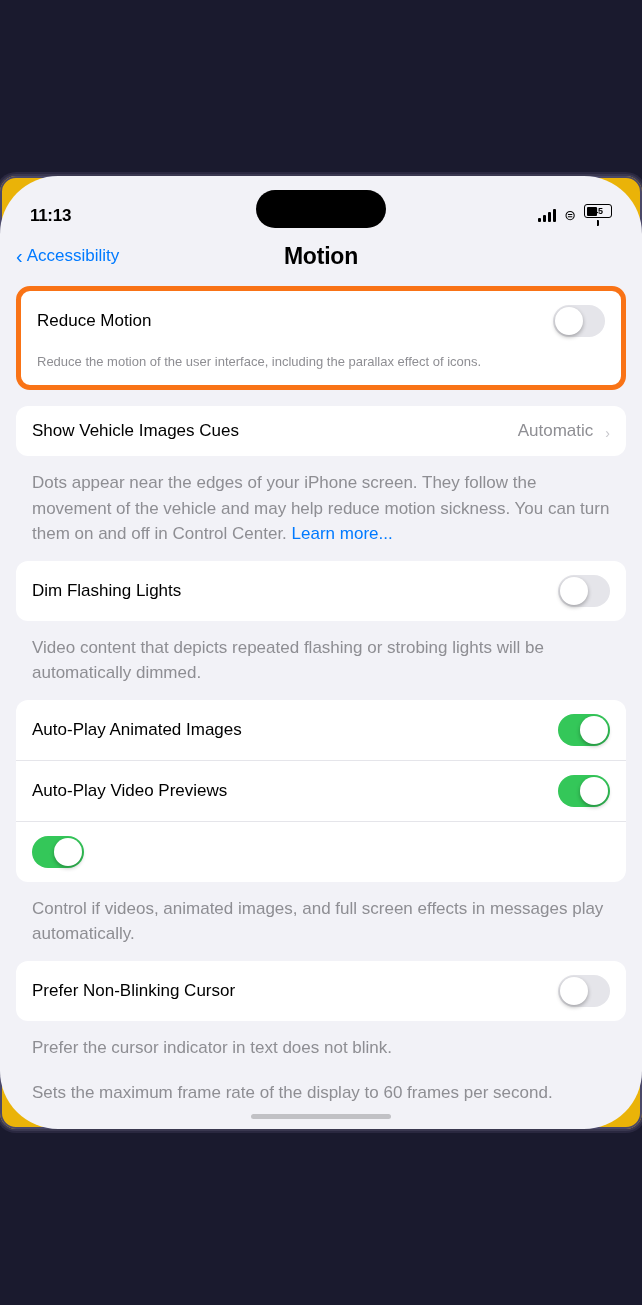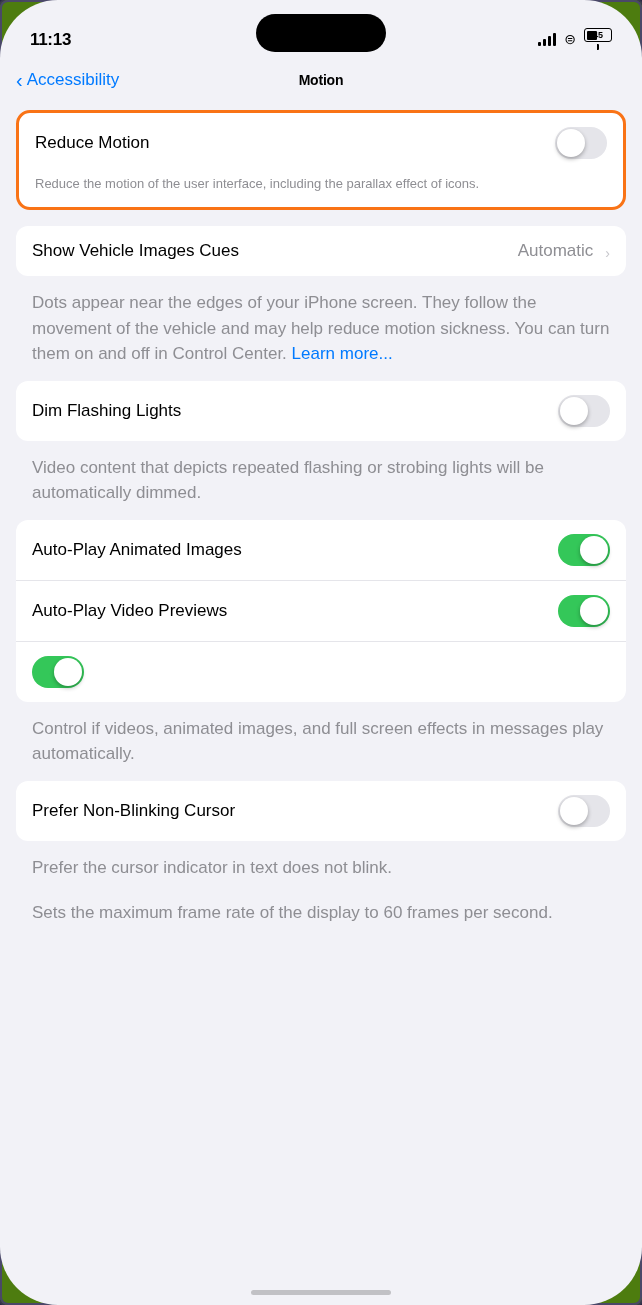--- a/index.html
+++ b/index.html
@@ -8,23 +8,23 @@
       background: #1a1a2e;
       display: flex;
       justify-content: center;
       align-items: center;
       min-height: 100vh;
       font-family: -apple-system, 'SF Pro Text', 'Helvetica Neue', sans-serif;
     }
 
     .phone-shell {
       width: 642px;
-      height: 1305px;
-      background: #4d7c0f;
-      border-radius: 8px;
+      height: 953px;
+      background: #eab308;
+      border-radius: 16px;
       position: relative;
       overflow: hidden;
       box-shadow: 0 0 0 2px #3a3850, 0 0 0 4px #2a2840, inset 0 0 0 2px #4a4868;
     }
 
     .phone-screen {
       position: absolute;
       top: 0; left: 0; right: 0; bottom: 0;
       background: #f2f2f7;
       border-radius: 58px;
@@ -189,42 +189,42 @@
       cursor: pointer;
     }
 
     .nav-back-chevron {
       font-size: 20px;
       line-height: 1;
       margin-top: -1px;
     }
 
     .nav-title {
-      font-size: 14px;
+      font-size: 23px;
       font-weight: 600;
       color: #000;
       letter-spacing: -0.2px;
     }
 
     
     .content {
       padding: 0 16px;
       overflow-y: auto;
     }
 
     
     .settings-card {
       background: #fff;
       border-radius: 12px;
       margin-bottom: 8px;
       overflow: hidden;
     }
 
     .settings-card.highlighted {
-      border: 3px solid #f97316;
+      border: 5px solid #f97316;
       border-radius: 14px;
     }
 
     .settings-row {
       display: flex;
       align-items: center;
       justify-content: space-between;
       padding: 14px 16px;
       min-height: 50px;
     }

